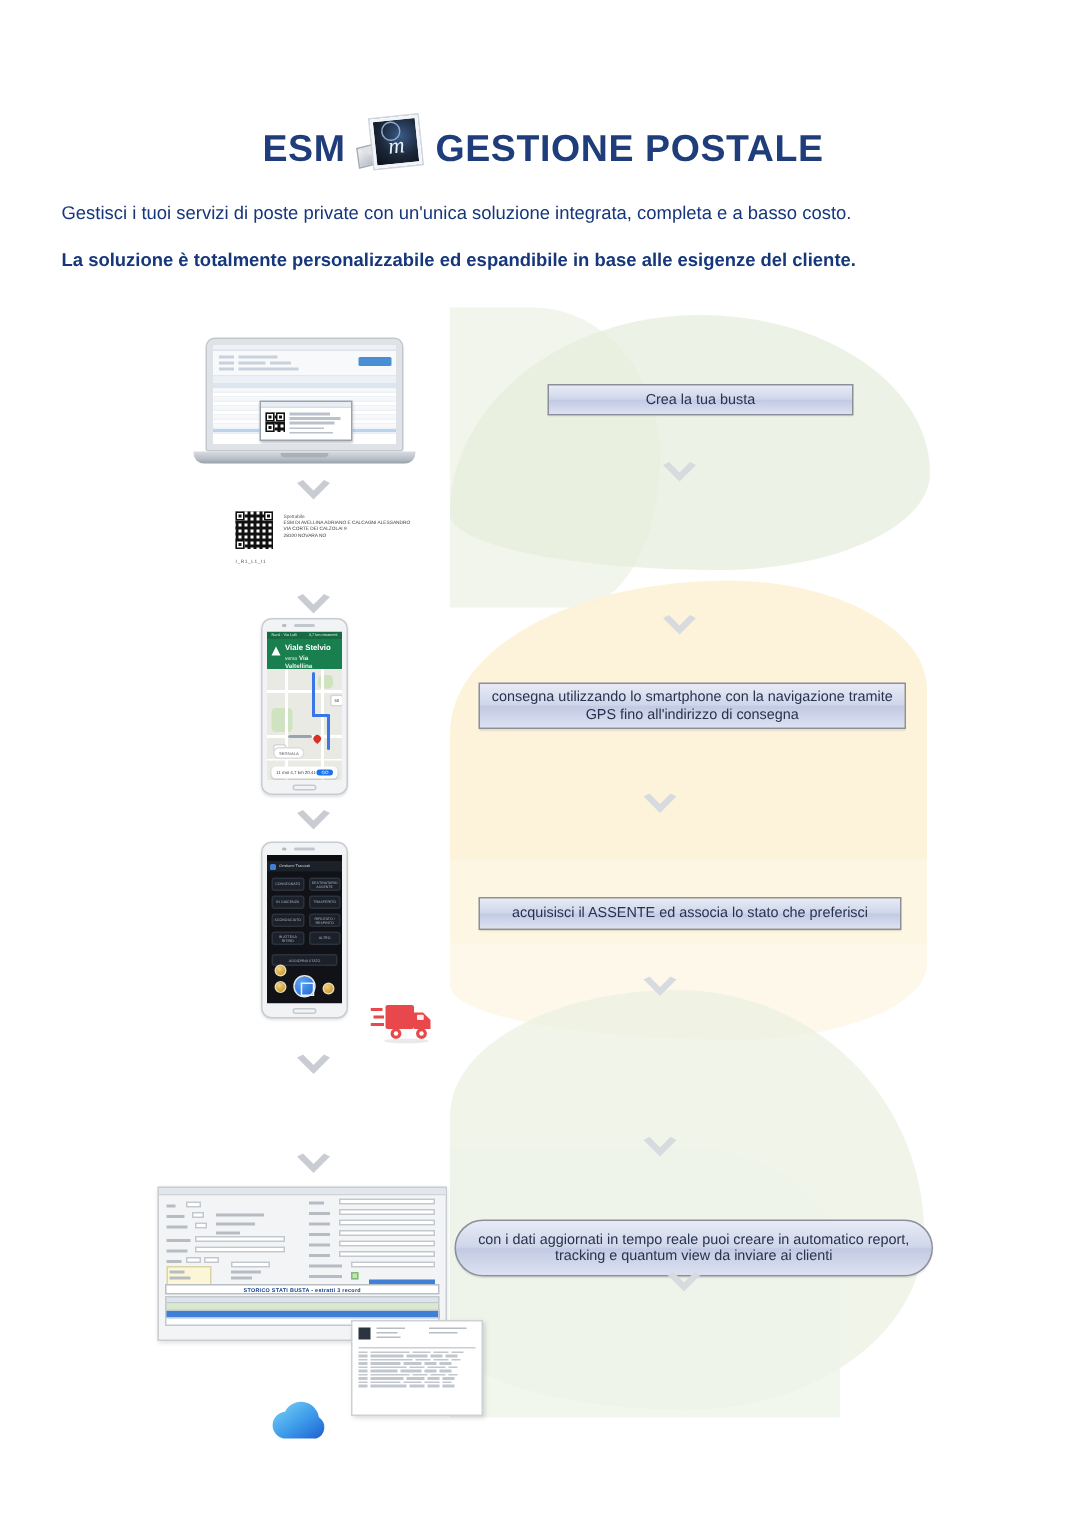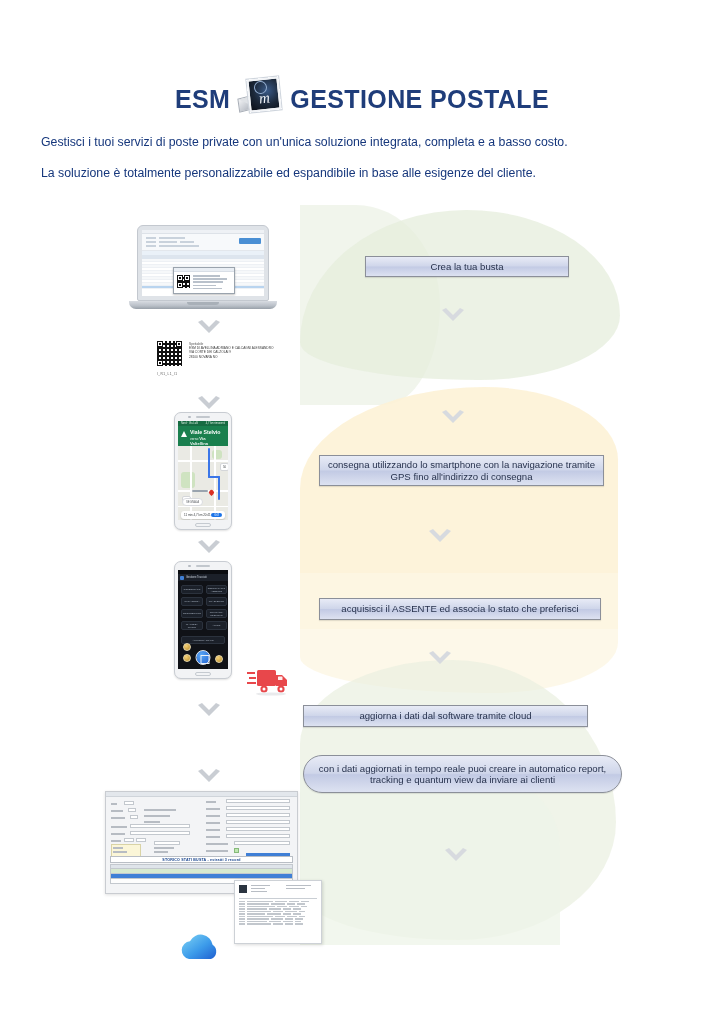--- a/index.html
+++ b/index.html
@@ -69,21 +69,21 @@
     border-left: 11px solid transparent; border-right: 11px solid transparent;
     border-top: 8px solid #dfe2e6;
   }
 
   .intro { position: absolute; left: 41px; width: 650px; }
   .intro p {
     margin: 0; color: #16377c;
     font-size: 12.3px; line-height: 16px;
   }
   .intro-1 { top: 134px; }
-  .intro-2 { top: 165px; }
+  .intro-2 { top: 165px; font-weight: bold; }
 
   
   .diagram { position: absolute; left: 0; top: 205px; width: 724px; height: 760px; }
 
   
   .blob { position: absolute; }
   .blob-green-1 {
     left: 300px; top: 5px; width: 320px; height: 170px;
     background: #e6eedc; opacity: .75;
     border-radius: 52% 48% 44% 56% / 78% 62% 38% 22%;
@@ -813,29 +813,28 @@
   </div>
 
   <div class="flow-box" style="left:319px; top:393px; width:282px; height:22px;">acquisisci il ASSENTE ed associa lo stato che preferisci</div>
 
   <div class="chev" style="left:427px; top:445px;">
     <svg width="26" height="18" viewBox="0 0 26 18">
         <path d="M2 3 L13 14 L24 3 L20 1 L13 8 L6 1 Z" fill="#d7dadf"></path>
       </svg>
   </div>
 
-  <div class="flow-box" style="left:303px; top:500px; width:285px; height:22px;">aggiorna i dati dal software tramite cloud</div>
 
   <div class="chev" style="left:427px; top:552px;">
     <svg width="26" height="18" viewBox="0 0 26 18">
         <path d="M2 3 L13 14 L24 3 L20 1 L13 8 L6 1 Z" fill="#d7dadf"></path>
       </svg>
   </div>
 
-  <div class="flow-box" style="left:303px; top:550px; width:319px; height:38px;border-radius:19px;">con i dati aggiornati in tempo reale puoi creare in automatico report, tracking e quantum view da inviare ai clienti</div>
+  <div class="flow-box" style="left:303px; top:608px; width:319px; height:38px;border-radius:19px;">con i dati aggiornati in tempo reale puoi creare in automatico report, tracking e quantum view da inviare ai clienti</div>
 
   <div class="chev" style="left:443px; top:642px;">
     <svg width="26" height="18" viewBox="0 0 26 18">
         <path d="M2 3 L13 14 L24 3 L20 1 L13 8 L6 1 Z" fill="#d7dadf"></path>
       </svg>
   </div>
 
 
 </div>
 

